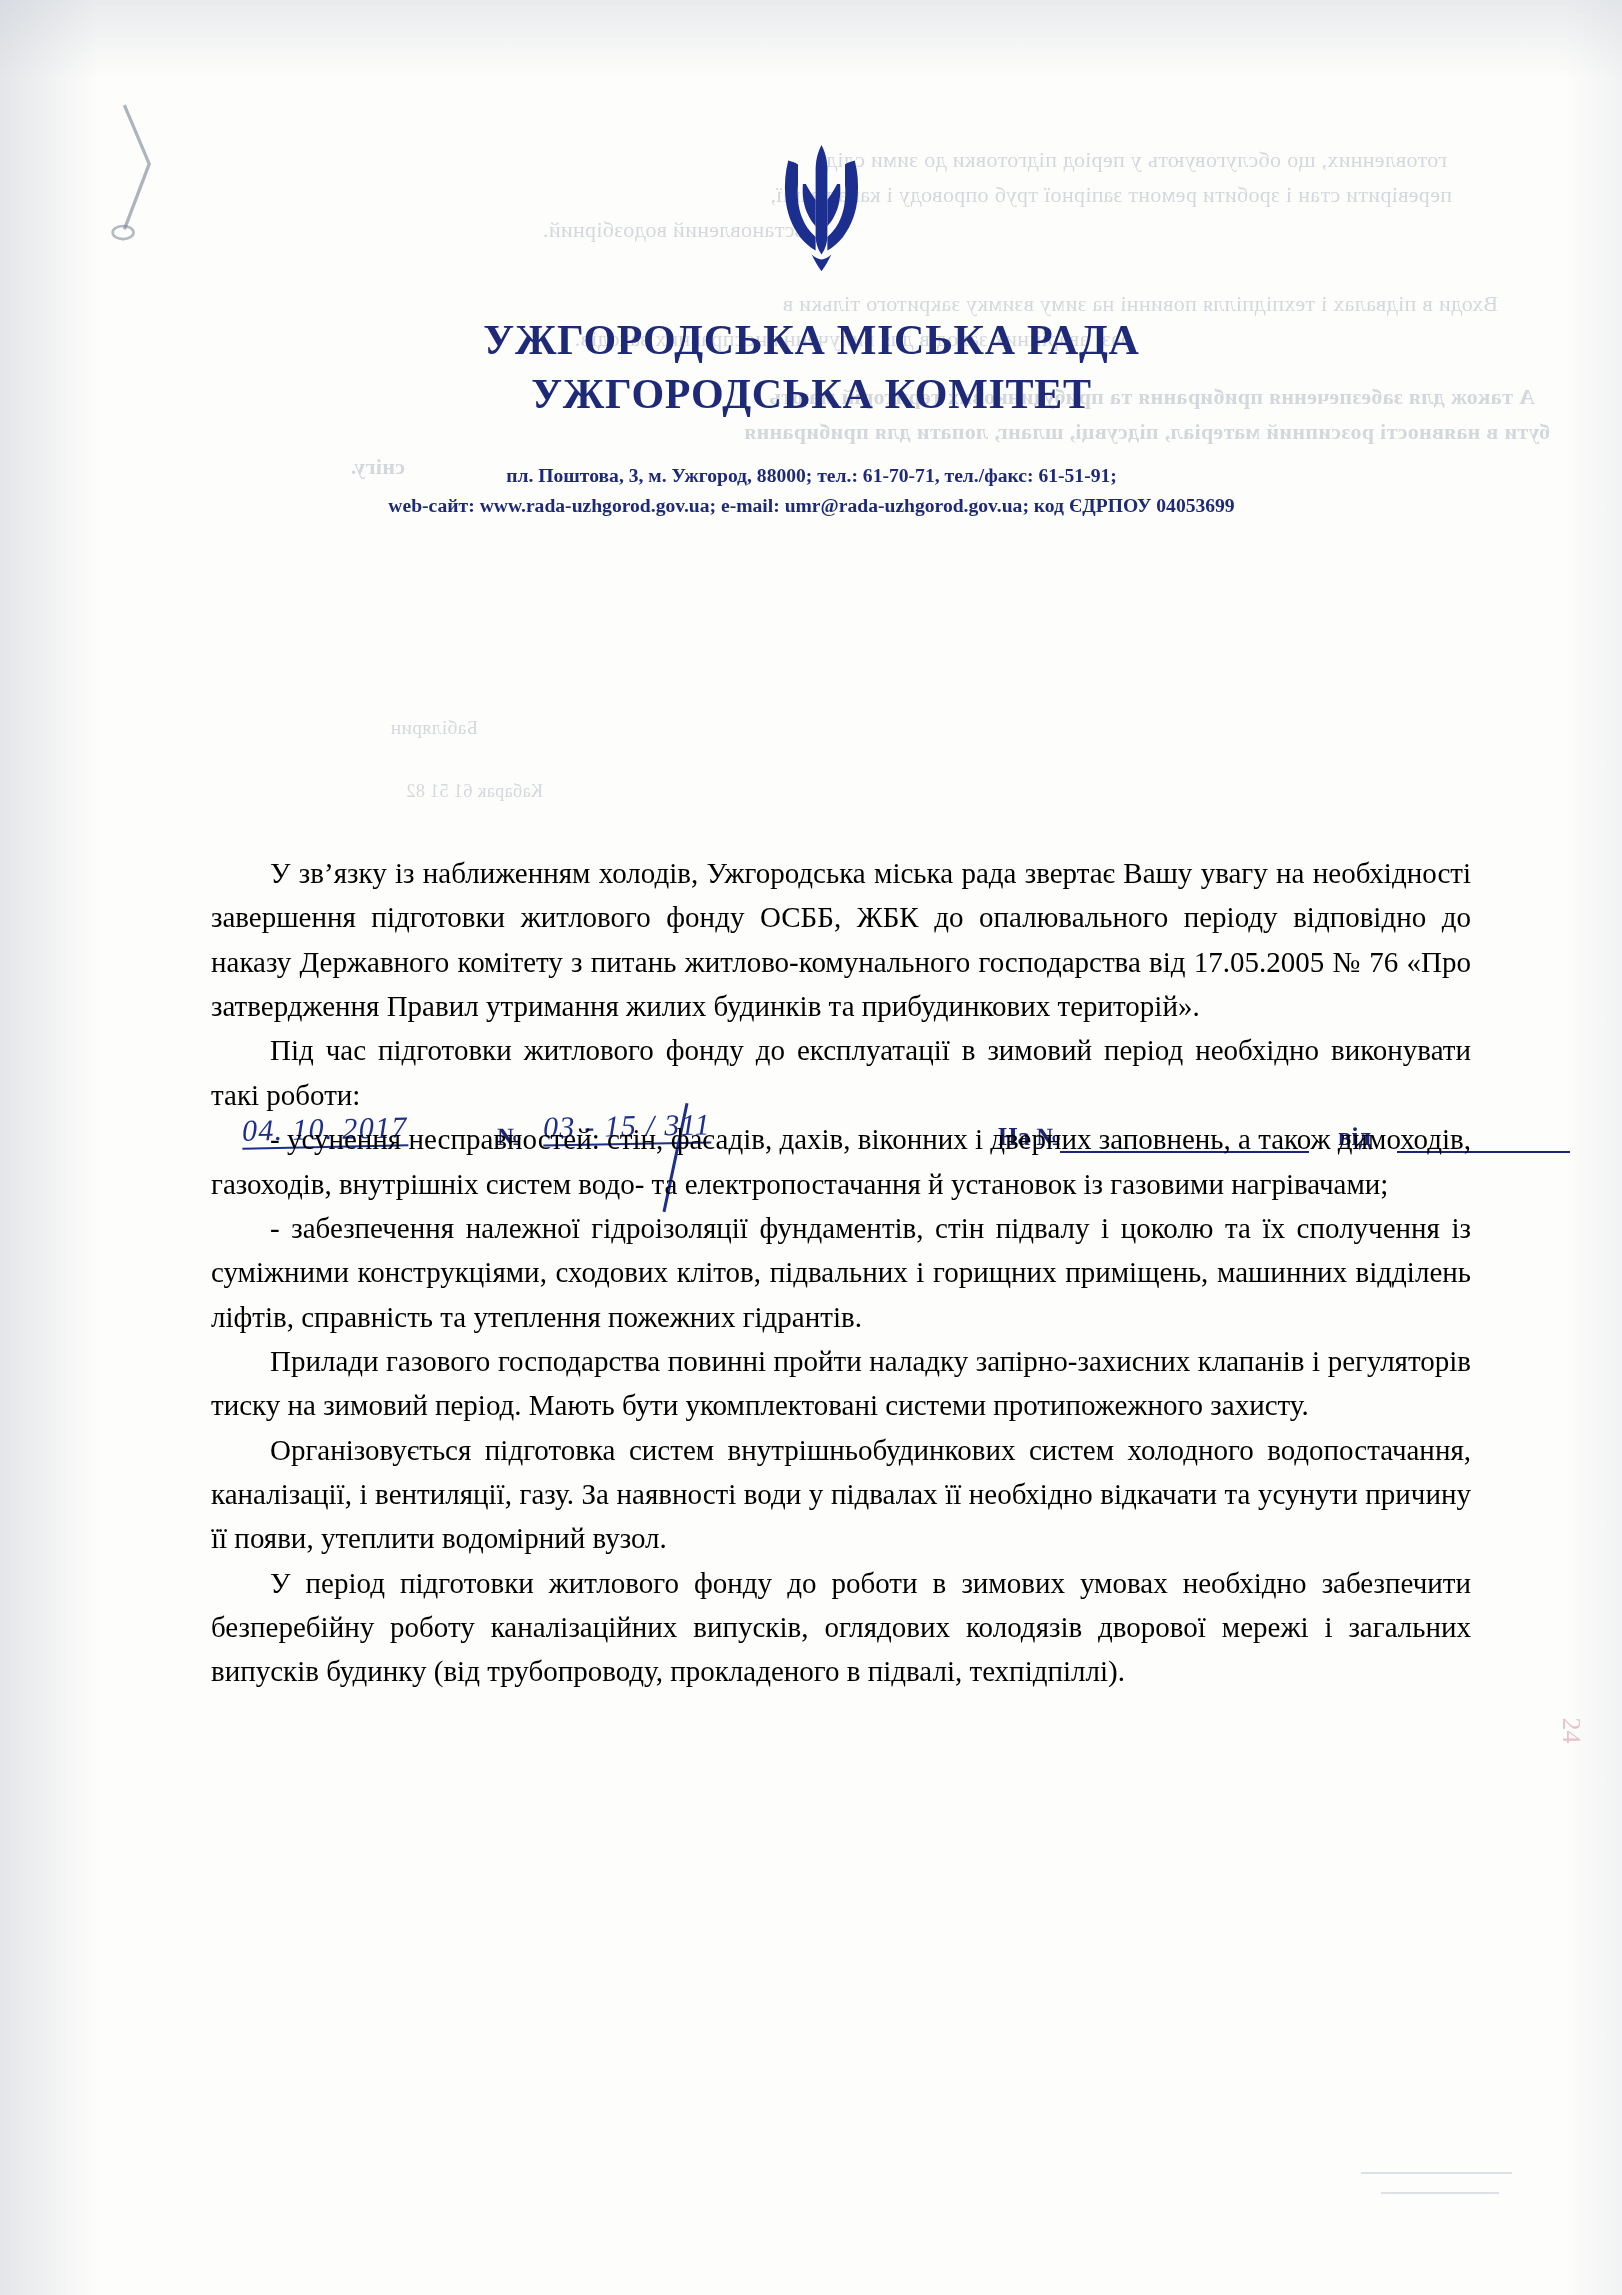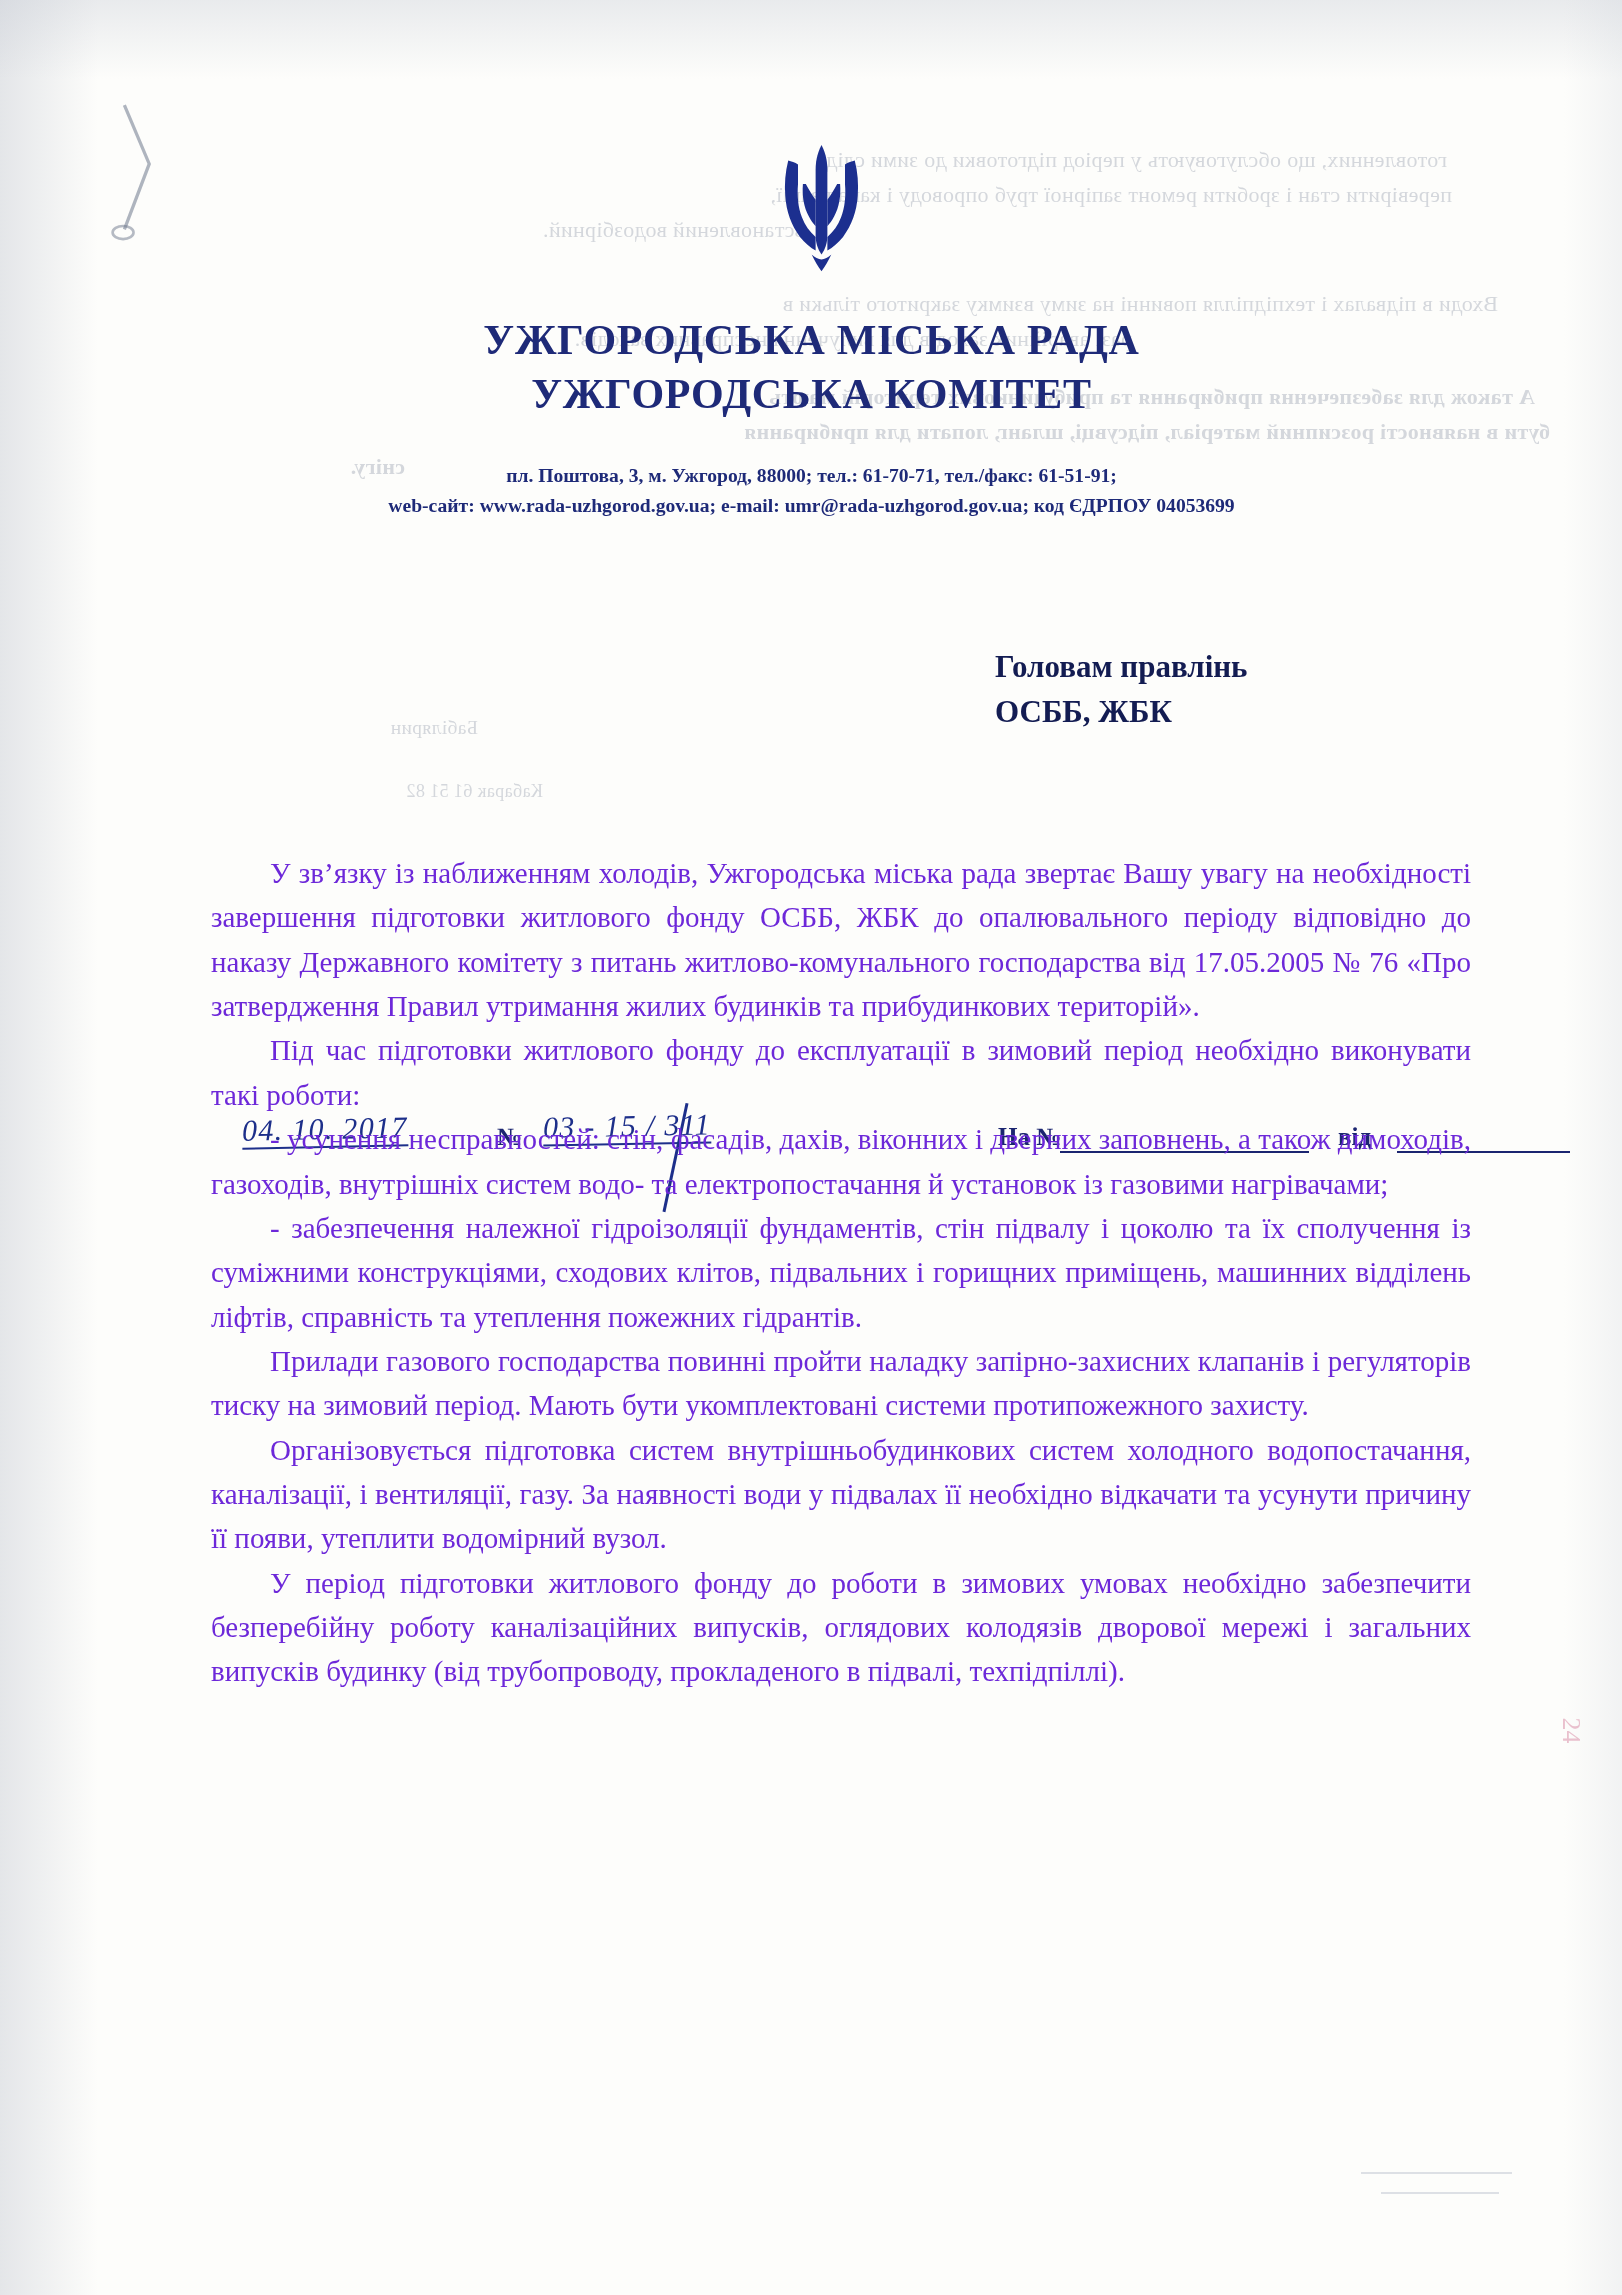--- a/index.html
+++ b/index.html
@@ -189,21 +189,21 @@
 
   
   .body-text {
     position: absolute;
     left: 211px;
     right: 152px;
     top: 851px;
     font-size: 29px;
     line-height: 1.53;
     text-align: justify;
-    color: #6d28d9;
+    color: #000000;
   }
   .body-text p {
     margin: 0 0 0 0;
     text-indent: 59px;
   }
   .body-text p.dash {
     text-indent: 59px;
   }
 
   
@@ -283,24 +283,20 @@
     <div class="ref-no-value hand">
       <span class="underline">03 - 15 / 311</span>
     </div>
     <div class="slash-mark"></div>
     <div class="na-label">На №</div>
     <div class="na-line"></div>
     <div class="vid-label">від</div>
     <div class="vid-line"></div>
   </div>
 
-  <div class="addressee">
-    <div>Головам правлінь</div>
-    <div>ОСББ, ЖБК</div>
-  </div>
 
   <div class="body-text">
     <p>У зв’язку із наближенням холодів, Ужгородська міська рада звертає Вашу увагу на необхідності завершення підготовки житлового фонду ОСББ, ЖБК до опалювального періоду відповідно до наказу Державного комітету з питань житлово-комунального господарства від 17.05.2005 № 76 «Про затвердження Правил утримання жилих будинків та прибудинкових територій».</p>
     <p>Під час підготовки житлового фонду до експлуатації в зимовий період необхідно виконувати такі роботи:</p>
     <p class="dash">- усунення несправностей: стін, фасадів, дахів, віконних і дверних заповнень, а також димоходів, газоходів, внутрішніх систем водо- та електропостачання й установок із газовими нагрівачами;</p>
     <p class="dash">- забезпечення належної гідроізоляції фундаментів, стін підвалу і цоколю та їх сполучення із суміжними конструкціями, сходових клітов, підвальних і горищних приміщень, машинних відділень ліфтів, справність та утеплення пожежних гідрантів.</p>
     <p>Прилади газового господарства повинні пройти наладку запірно-захисних клапанів і регуляторів тиску на зимовий період. Мають бути укомплектовані системи протипожежного захисту.</p>
     <p>Організовується підготовка систем внутрішньобудинкових систем холодного водопостачання, каналізації, і вентиляції, газу. За наявності води у підвалах її необхідно відкачати та усунути причину її появи, утеплити водомірний вузол.</p>
     <p>У період підготовки житлового фонду до роботи в зимових умовах необхідно забезпечити безперебійну роботу каналізаційних випусків, оглядових колодязів  дворової мережі і загальних випусків будинку (від трубопроводу, прокладеного в підвалі, техпідпіллі).</p>
   </div>

